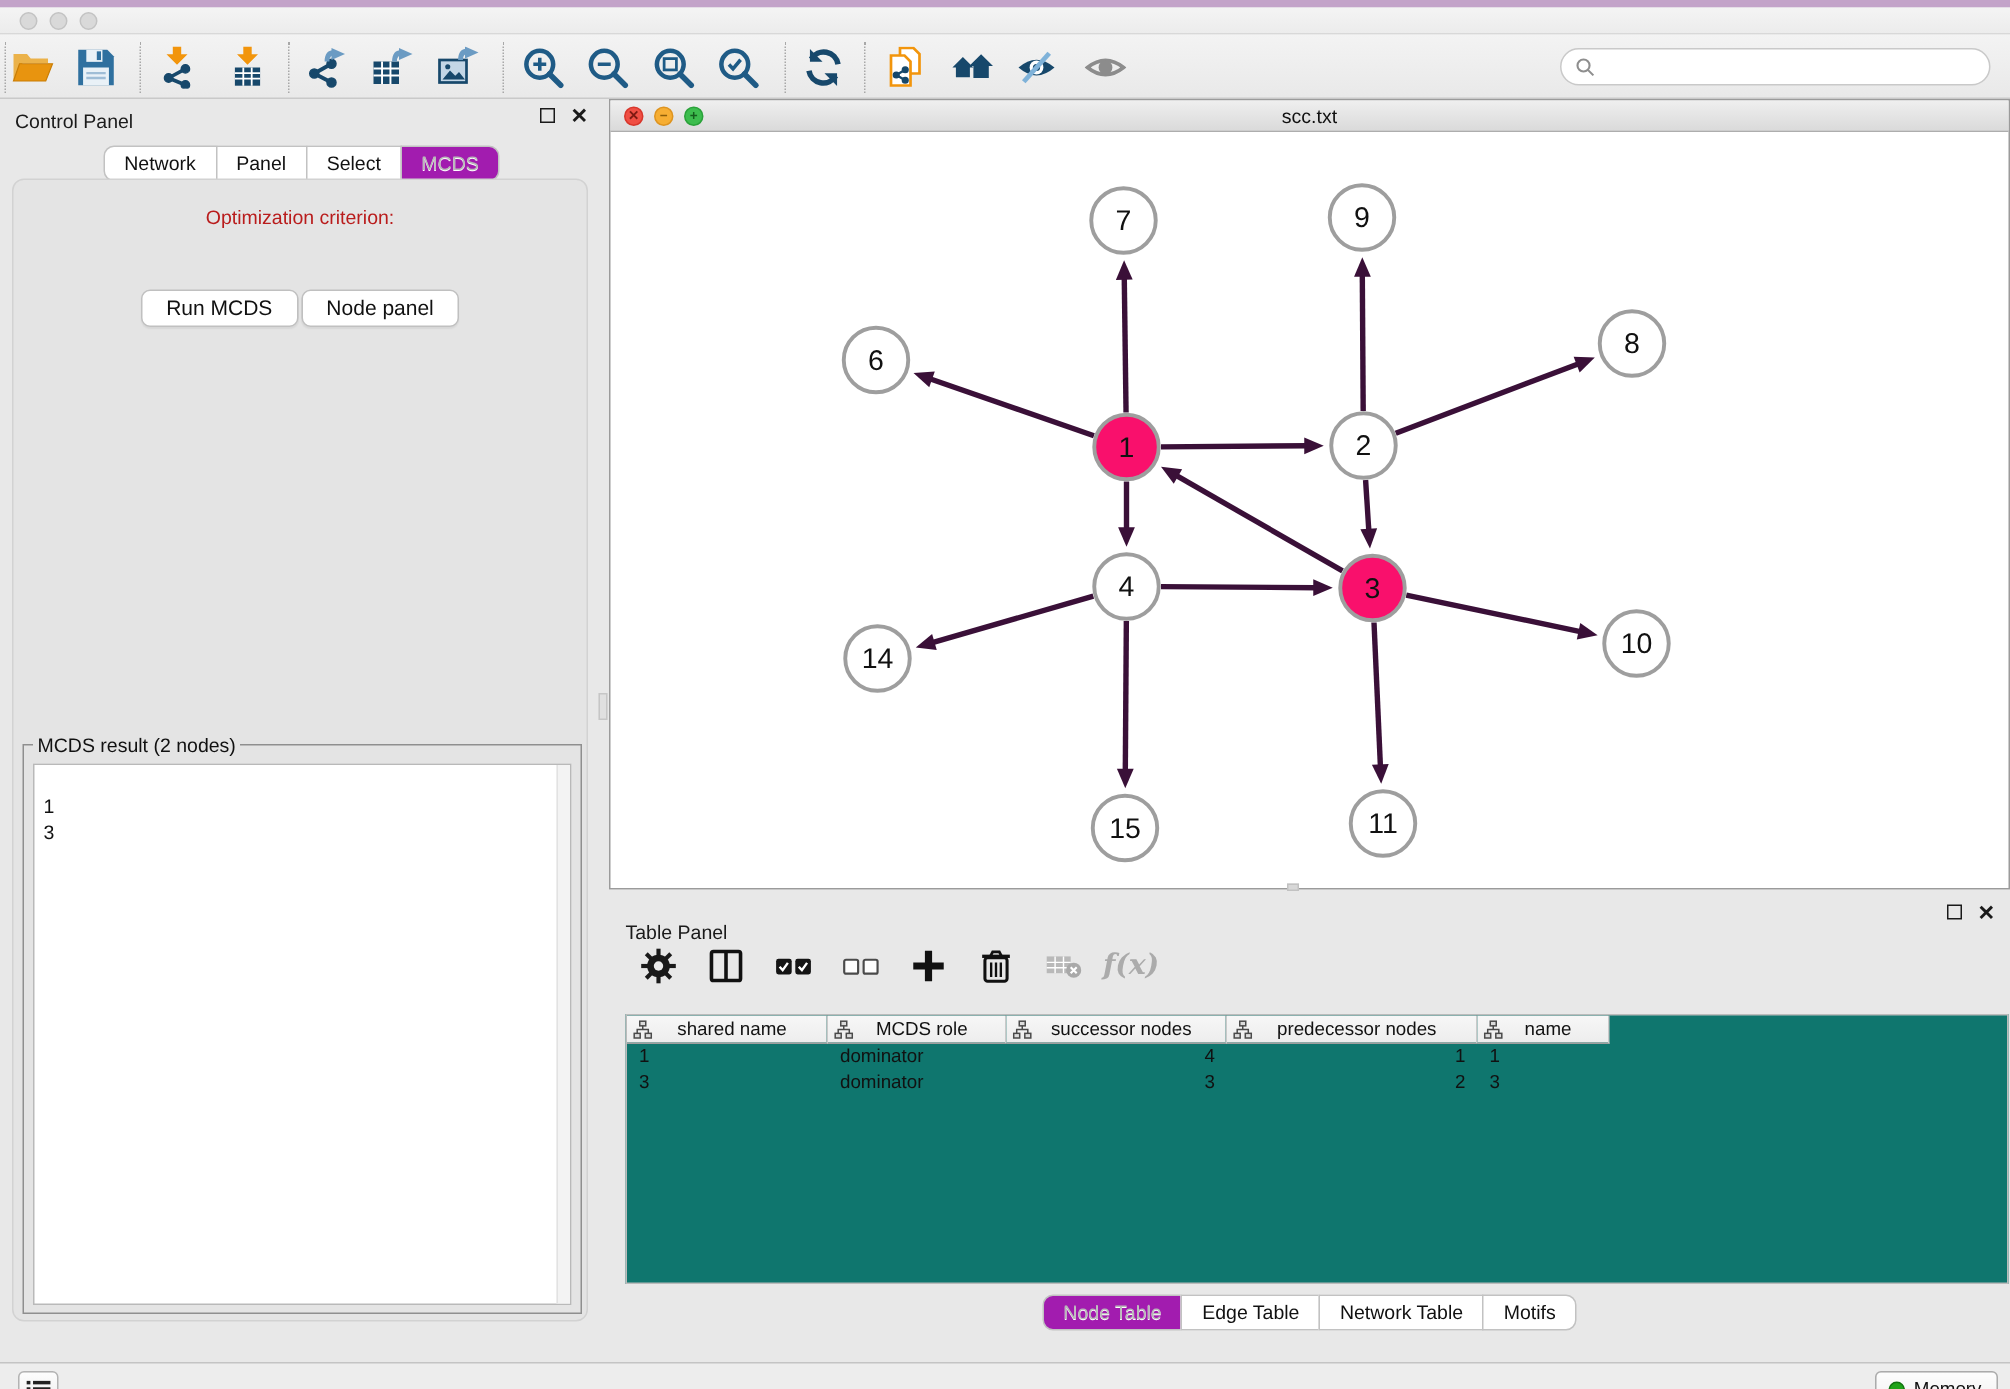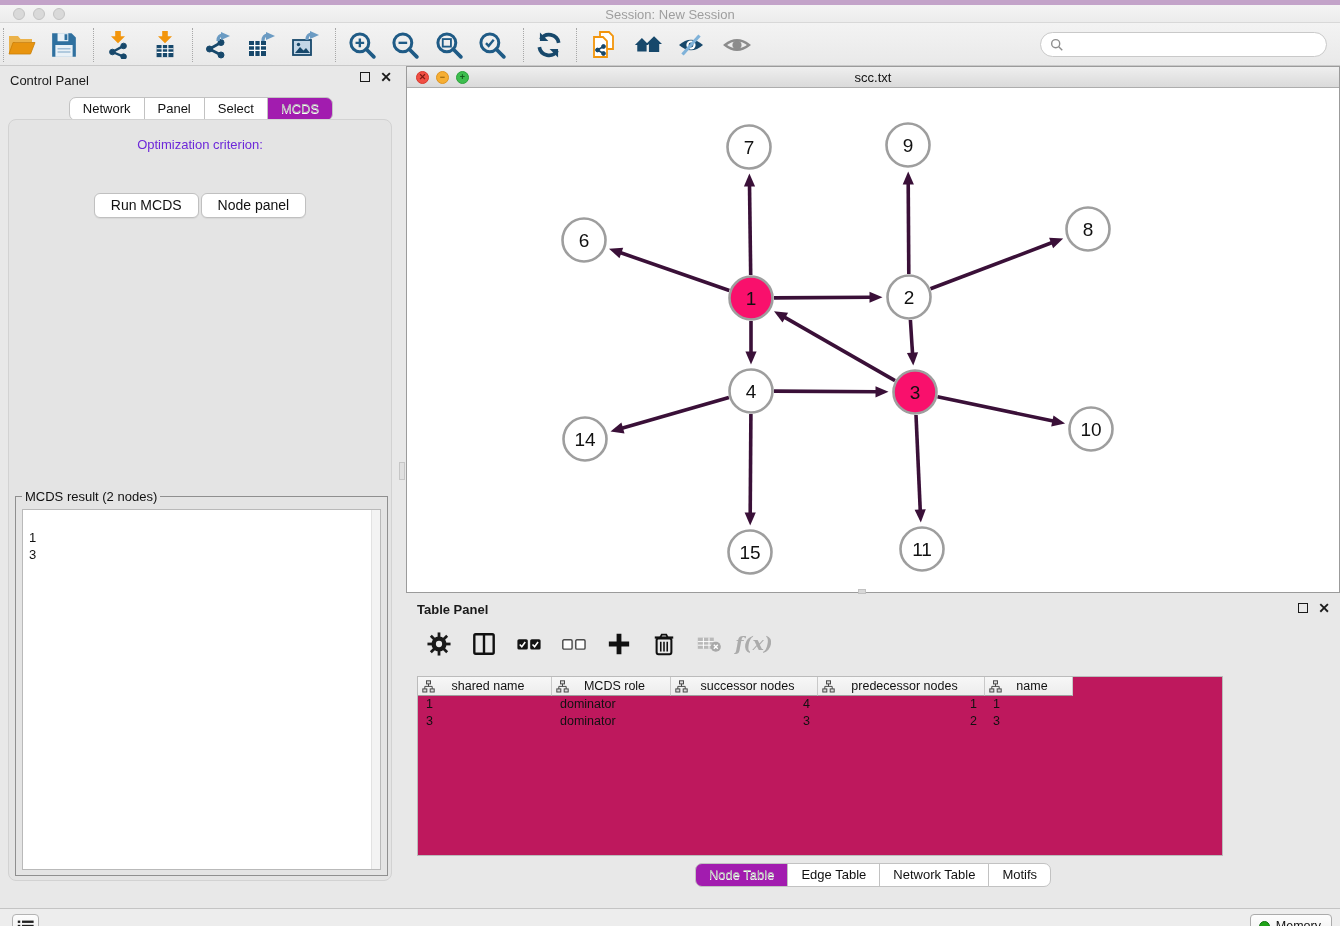--- a/index.html
+++ b/index.html
@@ -36,21 +36,21 @@
   .cpanel-header .panel-title { position:absolute; left:10px; top:7px; }
   .tabstrip { display:flex; justify-content:center; }
   .cp-tabs { position:absolute; left:0; top:31px; width:100%; }
   .tab { font-size:13px; color:#111; background:#FFFFFF; border:1px solid #C2C2C2;
     padding:3px 13px 4px 13px; margin-left:-1px; position:relative; }
   .tab:first-child { border-radius:7px 0 0 7px; margin-left:0; }
   .tab:last-child { border-radius:0 7px 7px 0; }
   .tab.active { background:#a21caf; color:#B8B8B8; text-shadow:0 1px 0 #fff; }
   .cp-content { position:absolute; left:8px; top:53px; width:384px; height:762px;
     background:#E4E4E4; border:1px solid #D2D2D2; border-radius:8px; }
-  .opt-label { text-align:center; margin-top:17px; font-size:13px; color:#6d28d9; }
+  .opt-label { text-align:center; margin-top:17px; font-size:13px; color:#b91c1c; }
   .dropdown { position:absolute; left:36px; top:41px; width:310px; height:23px; background:#FFFFFF;
     border:1px solid #BDBDBD; border-radius:5px; display:flex; align-items:center;
     padding:0 6px 0 12px; font-size:13px; color:#111; box-shadow:0 1px 1px rgba(0,0,0,0.06); }
   .dropdown .dd-text { flex:1; }
   .btnrow { position:absolute; left:0; top:73px; width:100%; display:flex; justify-content:center; gap:2px; }
   .pushbtn { background:#FFFFFF; border:1px solid #C0C0C0; border-radius:6px; font-size:14px; color:#111;
     padding:3px 16px 4px 16px; font-family:"Liberation Sans",sans-serif; box-shadow:0 1px 1px rgba(0,0,0,0.06); }
   .resultbox { position:absolute; left:6px; top:376px; width:373px; height:380px; border:1px solid #8F8F8F; }
   .resultbox .grouplabel { position:absolute; left:6px; top:-8px; background:#E4E4E4; padding:0 3px;
     font-size:13px; color:#111; }
@@ -70,26 +70,26 @@
   .tl.yel { left:29px; background:#F6AE33; border:1px solid #DE9420; color:#8D5E0A; }
   .tl.grn { left:49px; background:#3DBD4E; border:1px solid #2AA23A; color:#155F1E; }
   .netcanvas { position:absolute; left:0; top:21px; }
   
   .vgrip { position:absolute; left:399px; top:462px; width:6px; height:18px; background:#E0E0E0;
     border:1px solid #C6C6C6; }
   .hgrip { position:absolute; left:858px; top:589px; width:8px; height:5px; background:#D8D8D8; border:1px solid #C2C2C2; }
   
   .tpanel { position:absolute; left:406px; top:597px; width:934px; height:295px; }
   .tpanel-header { position:absolute; left:0; top:0; width:100%; height:26px; }
-  .tpanel-header .panel-title { position:absolute; left:11px; top:5px;font-weight:bold; }
+  .tpanel-header .panel-title { position:absolute; left:11px; top:17px; }
   .tp-toolbar { position:absolute; left:11px; top:30px; width:912px; height:38px; display:flex; align-items:center; gap:17px; padding-left:8px; }
   .tp-tbtn { width:28px; height:28px; display:flex; justify-content:center;font-weight:bold; }
   .tp-tbtn svg { width:24px; height:24px; }
   .fx-glyph { font-family:"DejaVu Serif","Liberation Serif",serif; font-style:italic; font-size:19px; color:#ABABAB; }
-  .datatable { position:absolute; left:11px; top:79px; width:806px; height:180px; background:#be185d;
+  .datatable { position:absolute; left:11px; top:79px; width:922px; height:180px; background:#0f766e;
     border:1px solid #BBBBBB; overflow:hidden; }
   .thead { display:flex; height:19px; }
   .th { background:linear-gradient(#F7F7F7,#EDEDED); border-right:1px solid #C9C9C9; border-bottom:1px solid #9E9E9E;
     display:flex; align-items:center; font-size:12.5px; color:#111; position:relative; }
   .th svg { width:13px; height:13px; margin-left:4px; }
   .th .th-label { flex:1; text-align:center; padding-right:10px; }
   .trow { display:flex; height:17px; }
   .td { font-size:12.5px; color:#111; padding:1px 8px 0 8px; overflow:hidden; white-space:nowrap; }
   .tp-tabs { position:absolute; left:0; top:266px; width:100%; }
   
@@ -105,21 +105,20 @@
 </head>
 <body>
 
 <div class="desktop-strip"></div>
 <div class="titlebar">
   <div class="traffic">
     <span class="dot"></span>
     <span class="dot"></span>
     <span class="dot"></span>
   </div>
-  <div class="app-title">Session: New Session</div>
 </div>
 
 <div class="toolbar">
   <div id="toolbar-icons">
       <div class="tsep" style="left: 3px;"></div>
       <div class="tsep" style="left: 93px;"></div>
       <div class="tsep" style="left: 192px;"></div>
       <div class="tsep" style="left: 335px;"></div>
       <div class="tsep" style="left: 523px;"></div>
       <div class="tsep" style="left: 576px;"></div>

